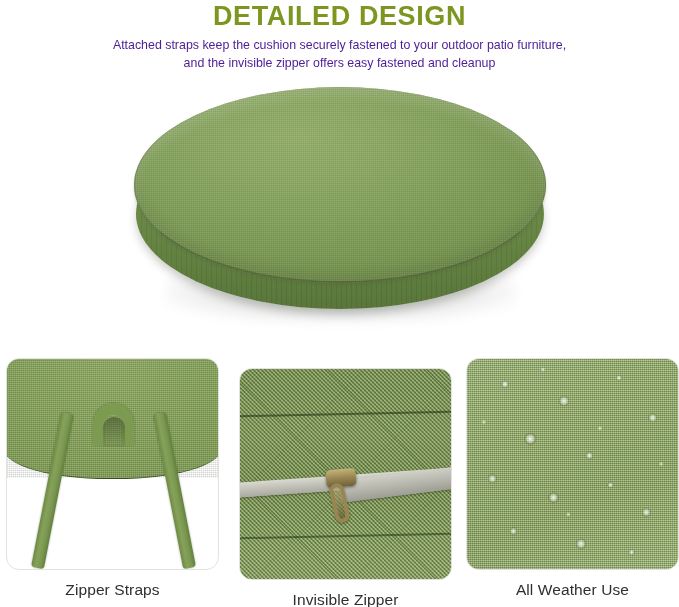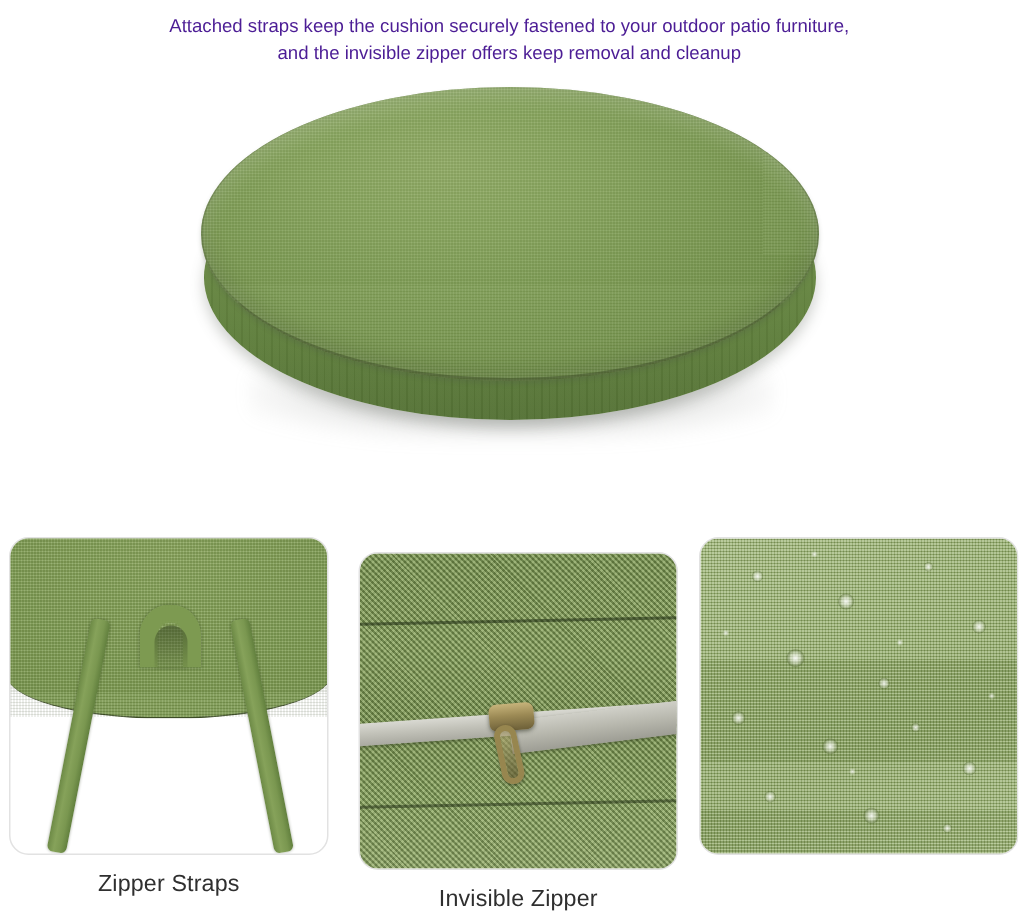--- a/index.html
+++ b/index.html
@@ -292,23 +292,24 @@
     font-size:15.5px;
     color:#2f2f2f;
     font-weight:400;
     letter-spacing:0.1px;
   }
 </style>
 </head>
 <body>
 
 <div class="header">
+  <h1 class="headline">DETAILED DESIGN</h1>
   <div class="subhead">
     <div>Attached straps keep the cushion securely fastened to your outdoor patio furniture,</div>
-    <div>and the invisible zipper offers keep removal and cleanup</div>
+    <div>and the invisible zipper offers easy fastened and cleanup</div>
   </div>
 </div>
 
 <div class="hero">
   <div class="hero-stage">
     <div class="hero-shadow"></div>
     <div class="cushion-side"></div>
     <div class="cushion-top"></div>
     <div class="cushion-seam"></div>
   </div>
@@ -344,15 +345,16 @@
     <div class="caption">Invisible Zipper</div>
   </div>
 
   <div class="panel-col c3">
     <div class="thumb">
       <div class="weather-bg">
         <div class="weather-weave"></div>
       </div>
       <div class="droplets"></div>
     </div>
+    <div class="caption">All Weather Use</div>
   </div>
 
 </div>
 
 </body></html>

